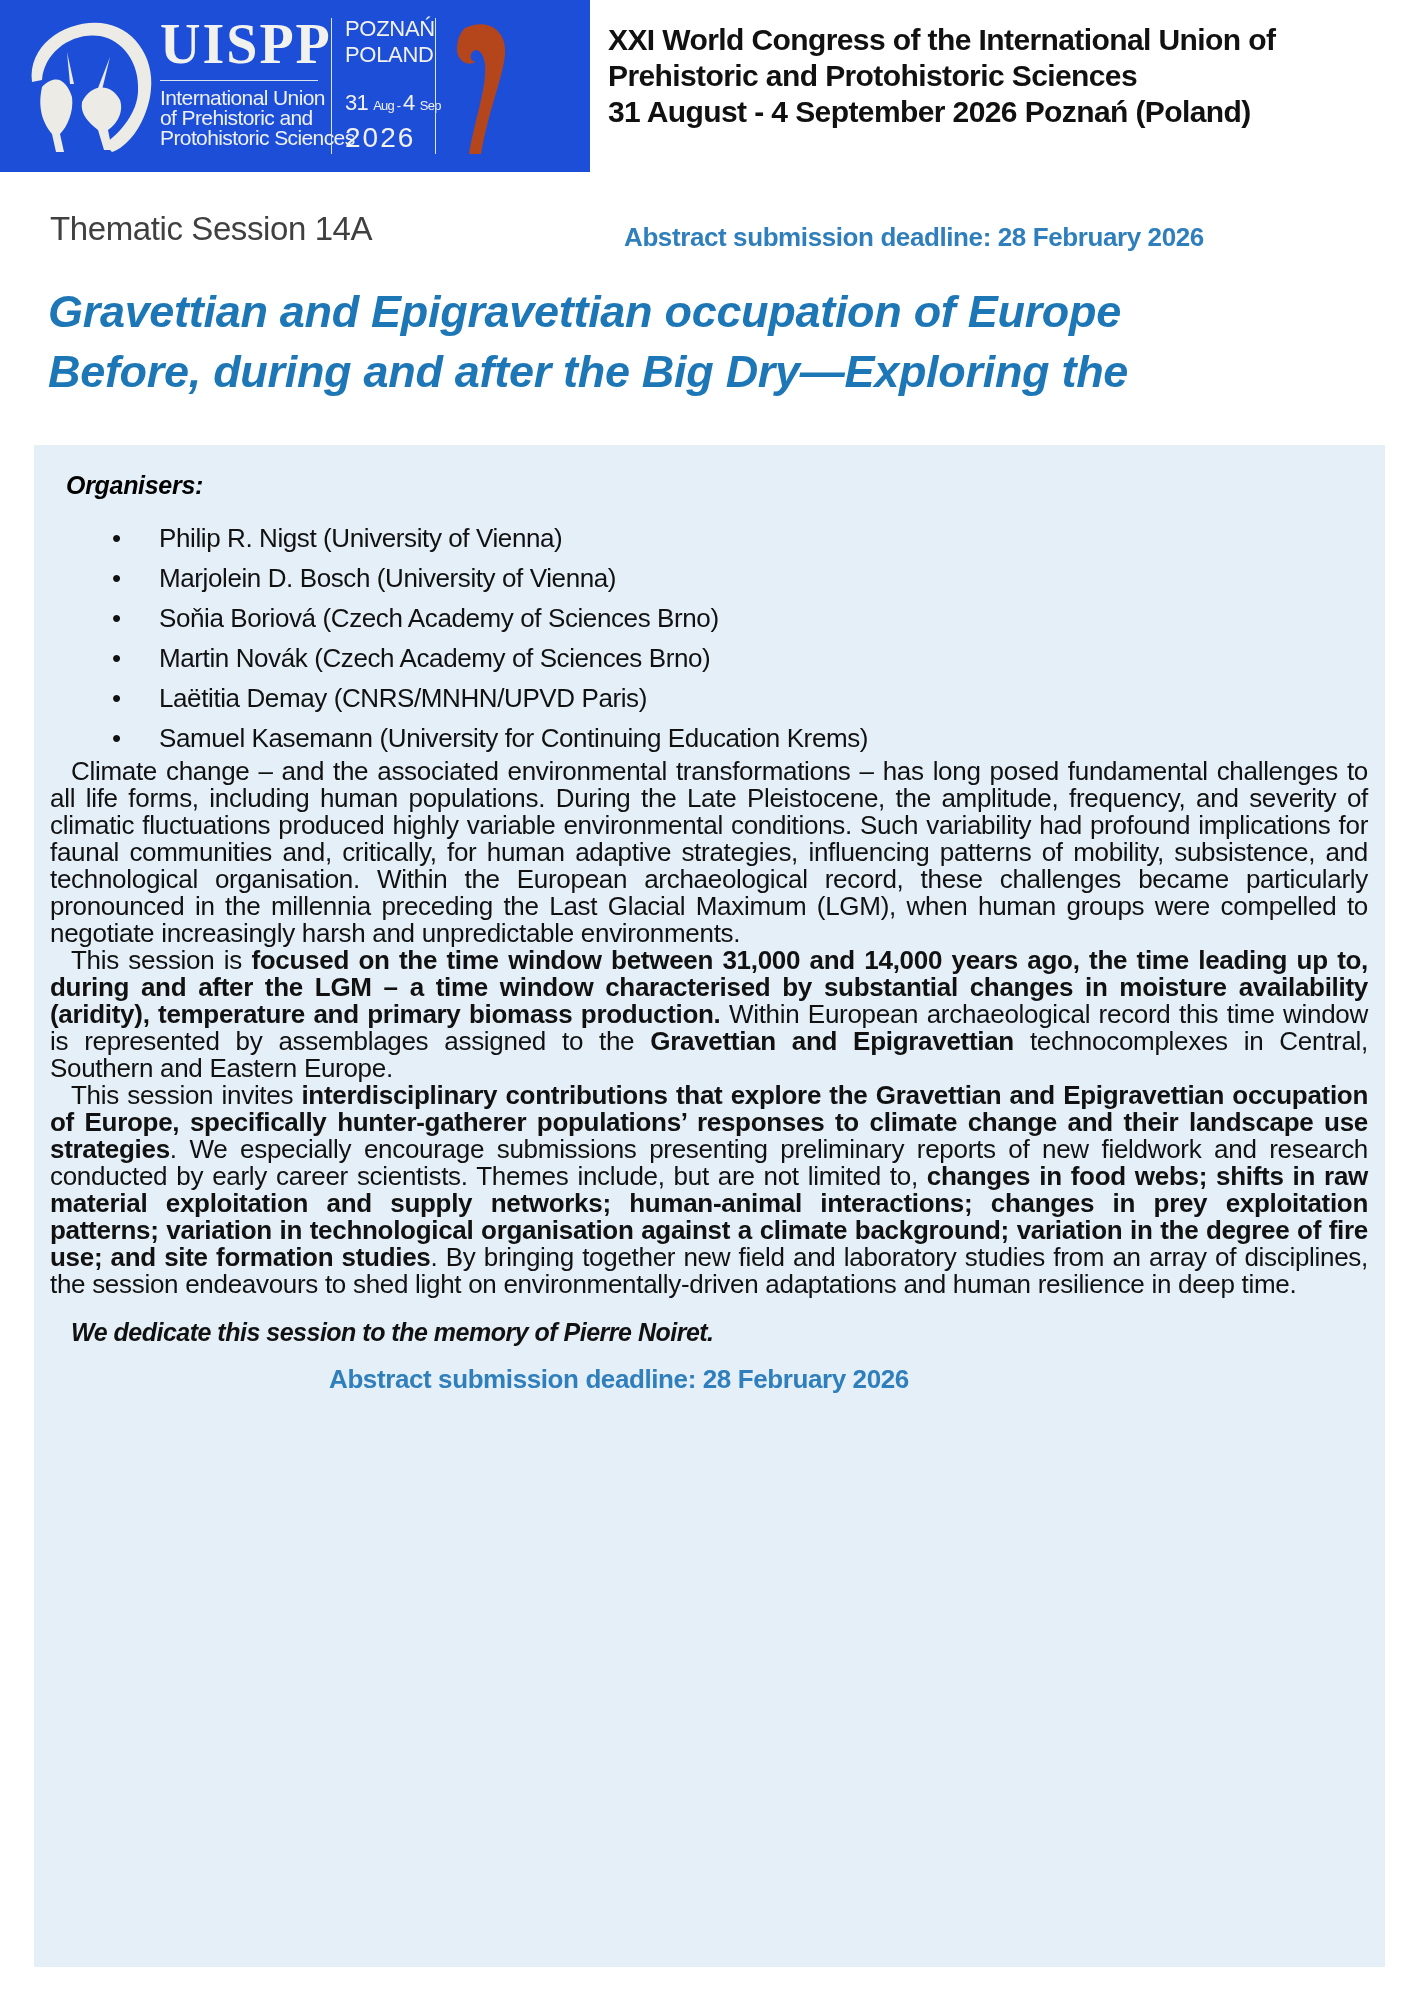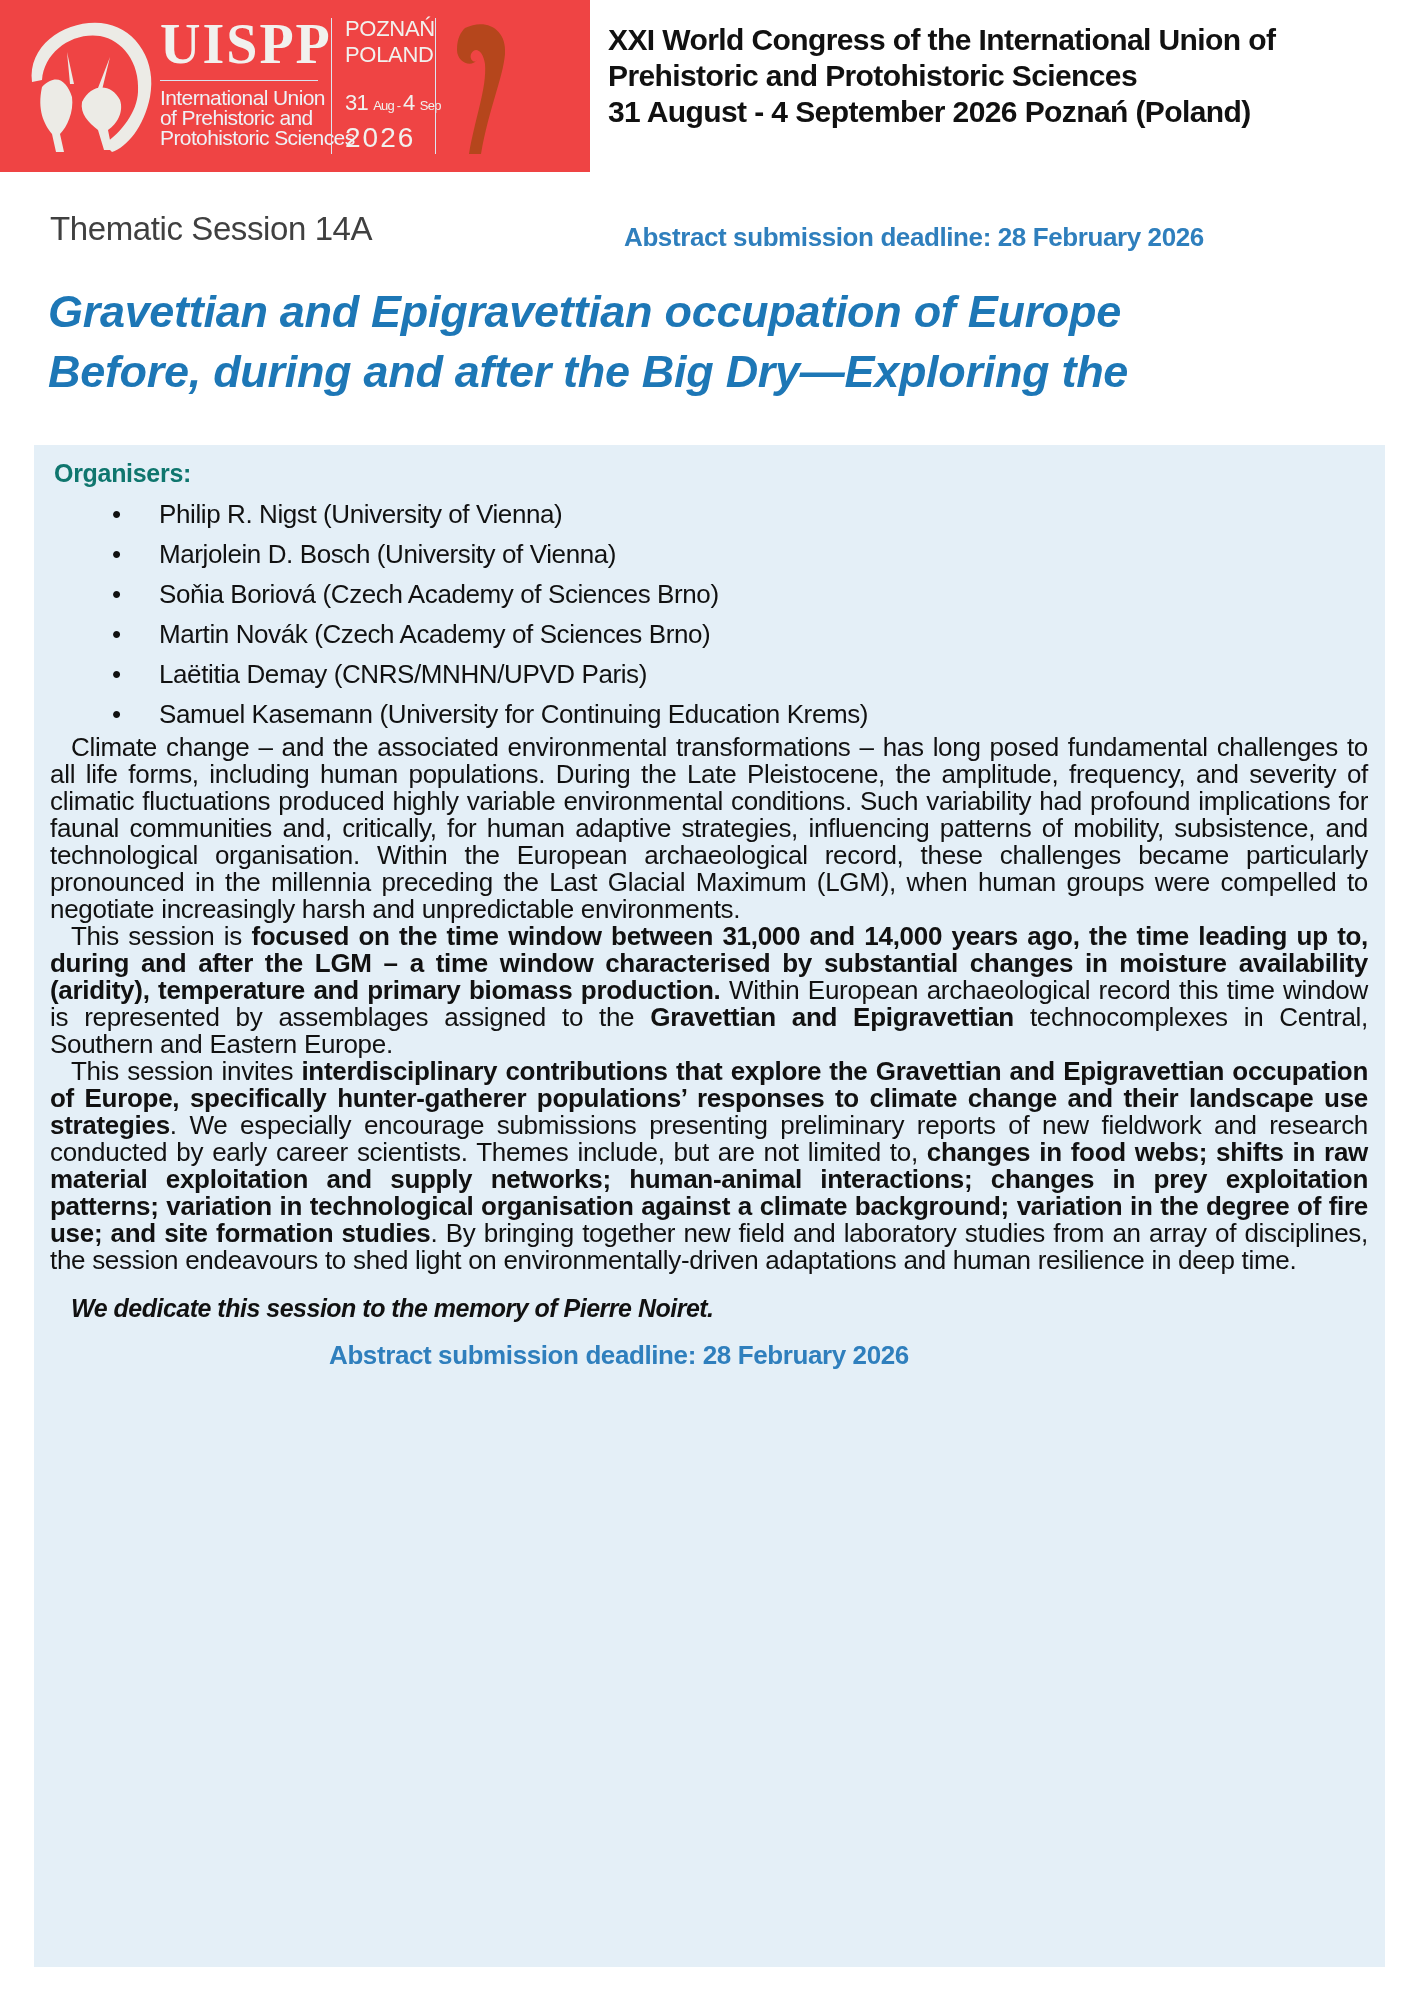--- a/index.html
+++ b/index.html
@@ -1,20 +1,20 @@
 <!DOCTYPE html>
 <html><head>
 <meta charset="utf-8">
 <style>
   html, body { margin: 0; padding: 0; background: #ffffff; }
   body { width: 1414px; height: 2000px; position: relative; overflow: hidden;
          font-family: "Liberation Sans", "DejaVu Sans", sans-serif; color: #111; }
 
   
-  .banner { position: absolute; left: 0; top: 0; width: 590px; height: 172px; background: #ef4444; overflow: hidden; }
+  .banner { position: absolute; left: 0; top: 0; width: 590px; height: 172px; background: #1d4ed8; overflow: hidden; }
   .emblem { position: absolute; left: 12px; top: 12px; width: 150px; height: 150px; }
   .logo-word { position: absolute; left: 160px; top: 16px; font-family: "Liberation Serif", "DejaVu Serif", serif;
                font-size: 56px; color: #f1f1ee; letter-spacing: 2px; font-weight: bold; line-height: 1; }
   .logo-rule { position: absolute; left: 160px; top: 80px; width: 158px; height: 1px; background: #d9e4f0; }
   .logo-sub { position: absolute; left: 160px; top: 88px; font-family: "Liberation Sans", sans-serif; font-size: 21px;
               color: #eef2f7; line-height: 20px; letter-spacing: -0.6px; }
   .vdiv1 { position: absolute; left: 331px; top: 18px; width: 1px; height: 136px; background: #dce6f1; }
   .vdiv2 { position: absolute; left: 435px; top: 18px; width: 1px; height: 136px; background: #dce6f1; }
   .city { position: absolute; left: 345px; top: 16px; color: #f1f1ee; font-size: 22px; line-height: 26px; letter-spacing: -0.3px; }
   .dates { position: absolute; left: 345px; top: 92px; color: #f1f1ee; font-size: 22px; line-height: 22px; letter-spacing: -0.8px; }
@@ -28,21 +28,21 @@
   .thematic { position: absolute; left: 50px; top: 210px; font-size: 33px; color: #404040; letter-spacing: -0.4px; }
   .deadline-top { position: absolute; left: 624px; top: 222px; font-size: 26px; font-weight: bold; color: #2f7fbd; letter-spacing: -0.4px; }
 
   .title { position: absolute; left: 48px; top: 282px; width: 1340px; font-size: 45px; line-height: 60px;
            font-weight: bold; font-style: italic; color: #1d77b6; letter-spacing: -0.3px; }
 
   
   .box { position: absolute; left: 34px; top: 445px; width: 1351px; height: 1522px; background: #e4eff7; }
   .box-inner { position: absolute; left: 50px; top: 452px; width: 1318px; }
 
-  .sec-heading { font-size: 25px; font-weight: bold; color: #0f766e; margin: 4px; line-height: 34px; letter-spacing: -0.3px; }
+  .sec-heading { font-size: 25px; font-style: italic; font-weight: bold; color: #000000; margin: 16px; line-height: 34px; letter-spacing: -0.3px; }
   ul.org { list-style: none; margin: 0; padding: 0; }
   ul.org li { font-size: 26px; line-height: 40px; position: relative; padding-left: 109px; color: #111; letter-spacing: -0.4px; }
   ul.org li .bullet { position: absolute; left: 62px; top: 0; }
 
   .abstract-head { margin-top: 40px; }
   .para { font-size: 26px; line-height: 27px; text-align: justify; text-indent: 21px; margin: 0; color: #111; letter-spacing: -0.3px; }
   .para b { font-weight: bold; }
 
   .dedication { font-size: 25px; font-weight: bold; font-style: italic; margin: 14px 0 0 21px; line-height: 40px; letter-spacing: -0.5px; }
   .footer-links { margin-left: 279px; margin-top: 8px; }

